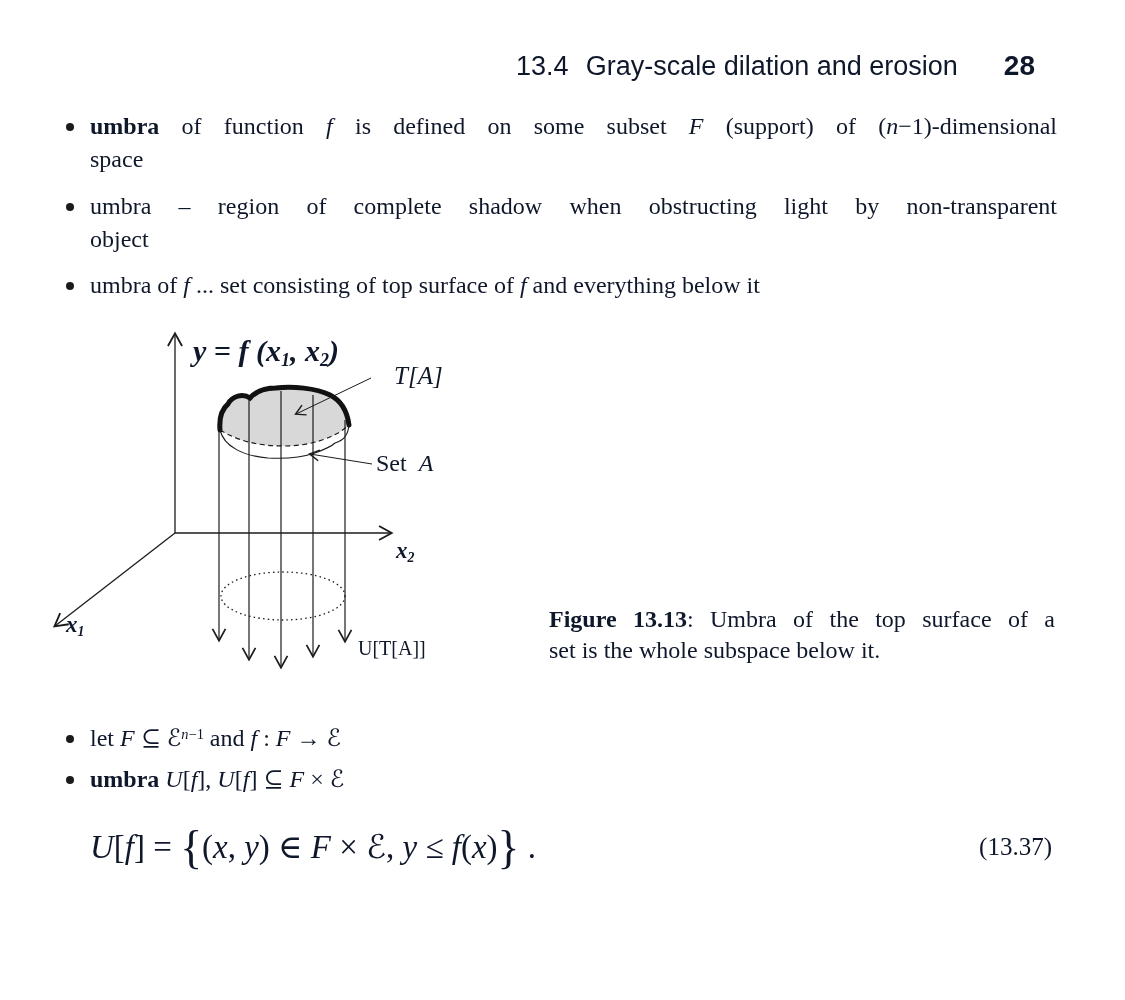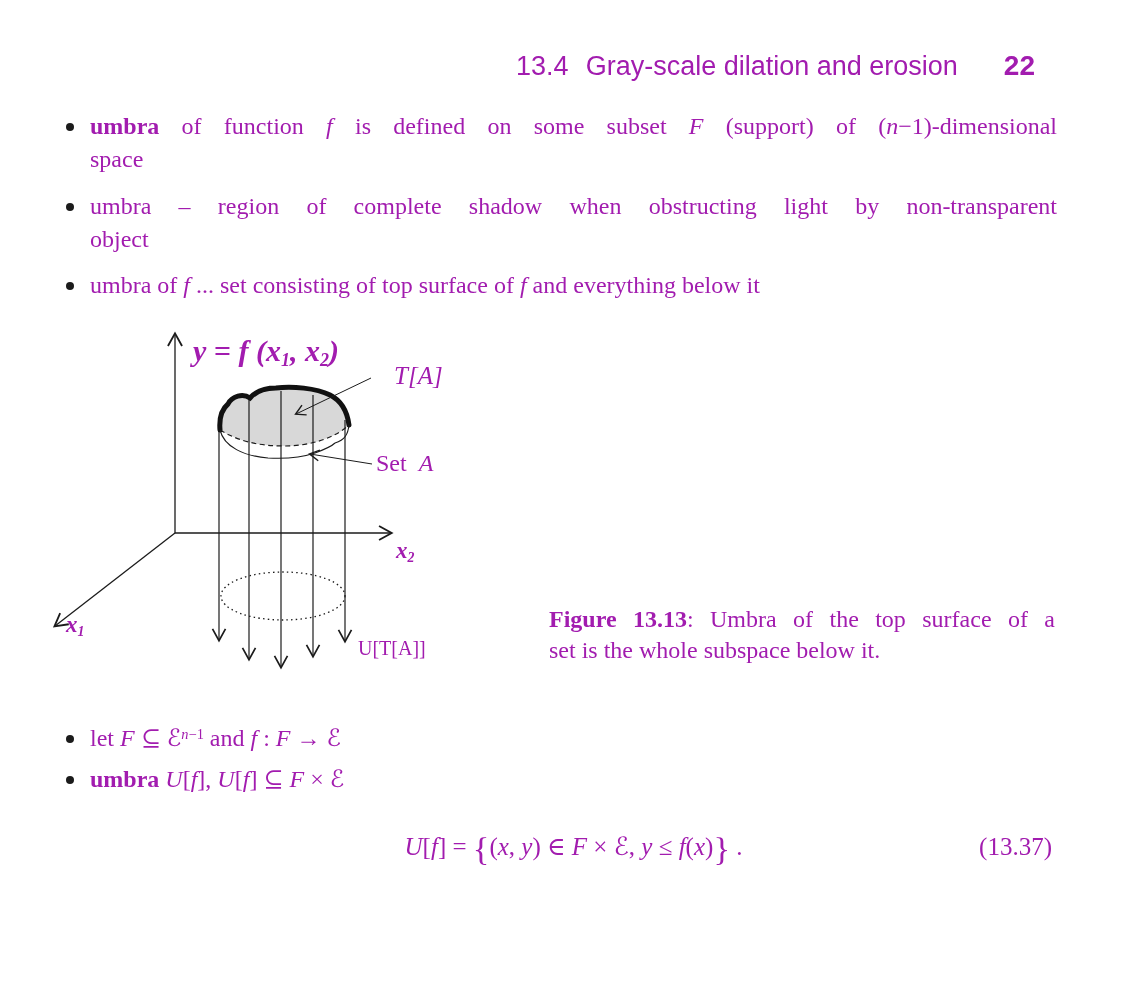--- a/index.html
+++ b/index.html
@@ -1,18 +1,18 @@
 <!DOCTYPE html>
 <html><head>
 <meta charset="utf-8">
 <style>
   html,body { margin:0; padding:0; background:#e8e8e8; }
   .page {
     position:relative; width:1125px; height:1000px; margin:0 auto;
-    background:#ffffff; color:#a21caf; overflow:hidden;
+    background:#ffffff; color:#0f172a; overflow:hidden;
     font-family:"Liberation Serif","DejaVu Serif","DejaVu Sans",serif;
     font-size:24px;
   }
   .abs { position:absolute; }
   
   .header { top:50px; right:90px; display:flex; align-items:baseline; gap:46px;
             font-family:"Liberation Sans","DejaVu Sans",sans-serif; font-size:27px; }
   .header .sec { margin-right:17px; }
   .header .pgnum { font-weight:bold; font-size:28px; }
   
@@ -33,35 +33,35 @@
   
   .figlab { white-space:nowrap; }
   .lab-fn { font-size:30px; }
   .lab-ax { font-size:23px; }
   .lab-ta { font-size:25px; font-style:italic;margin-left:20px; }
   .lab-seta { font-size:24px; }
   .lab-umbra { font-size:20px; }
   
   .caption { left:549px; top:604px; width:506px; font-size:24px; line-height:31px; }
   
-  .eqrow { left:90px; top:824px; width:967px; text-align:center;
-           font-size:25px; line-height:46px; }
+  .eqrow { left:90px; top:824px; width:967px; 
+           font-size:33px; line-height:46px; }
   .eqnum { right:73px; top:833px; font-size:25px; }
   svg { display:block; }
 </style>
 </head>
 <body>
 
 <div class="page">
 
   <div class="abs header">
     <div>
       <span class="sec">13.4</span><span>Gray-scale dilation and erosion</span>
     </div>
-    <span class="pgnum">22</span>
+    <span class="pgnum">28</span>
   </div>
 
   <div class="abs bullet" style="top:110px">
     <span class="dot"></span>
     <div class="jline"><span class="rt-b">umbra</span><span class="rt-r"> of function </span><span class="rt-i">f</span><span class="rt-r"> is defined on some subset </span><span class="rt-i">F</span><span class="rt-r"> (support) of (</span><span class="rt-i">n</span><span class="rt-r">−1)-dimensional</span></div>
     <div><span class="rt-r">space</span></div>
   </div>
 
   <div class="abs bullet" style="top:190px">
     <span class="dot"></span>

